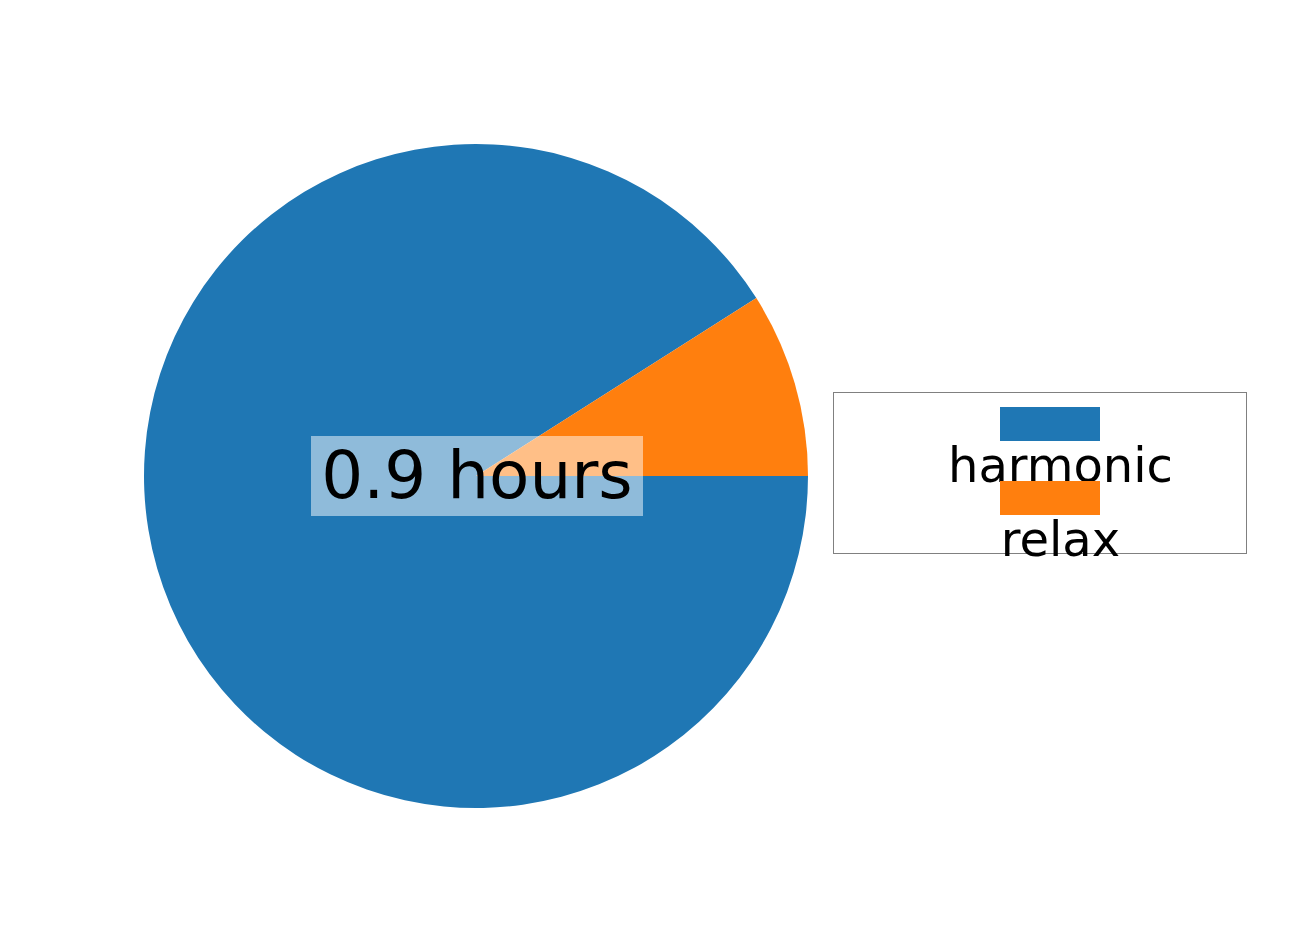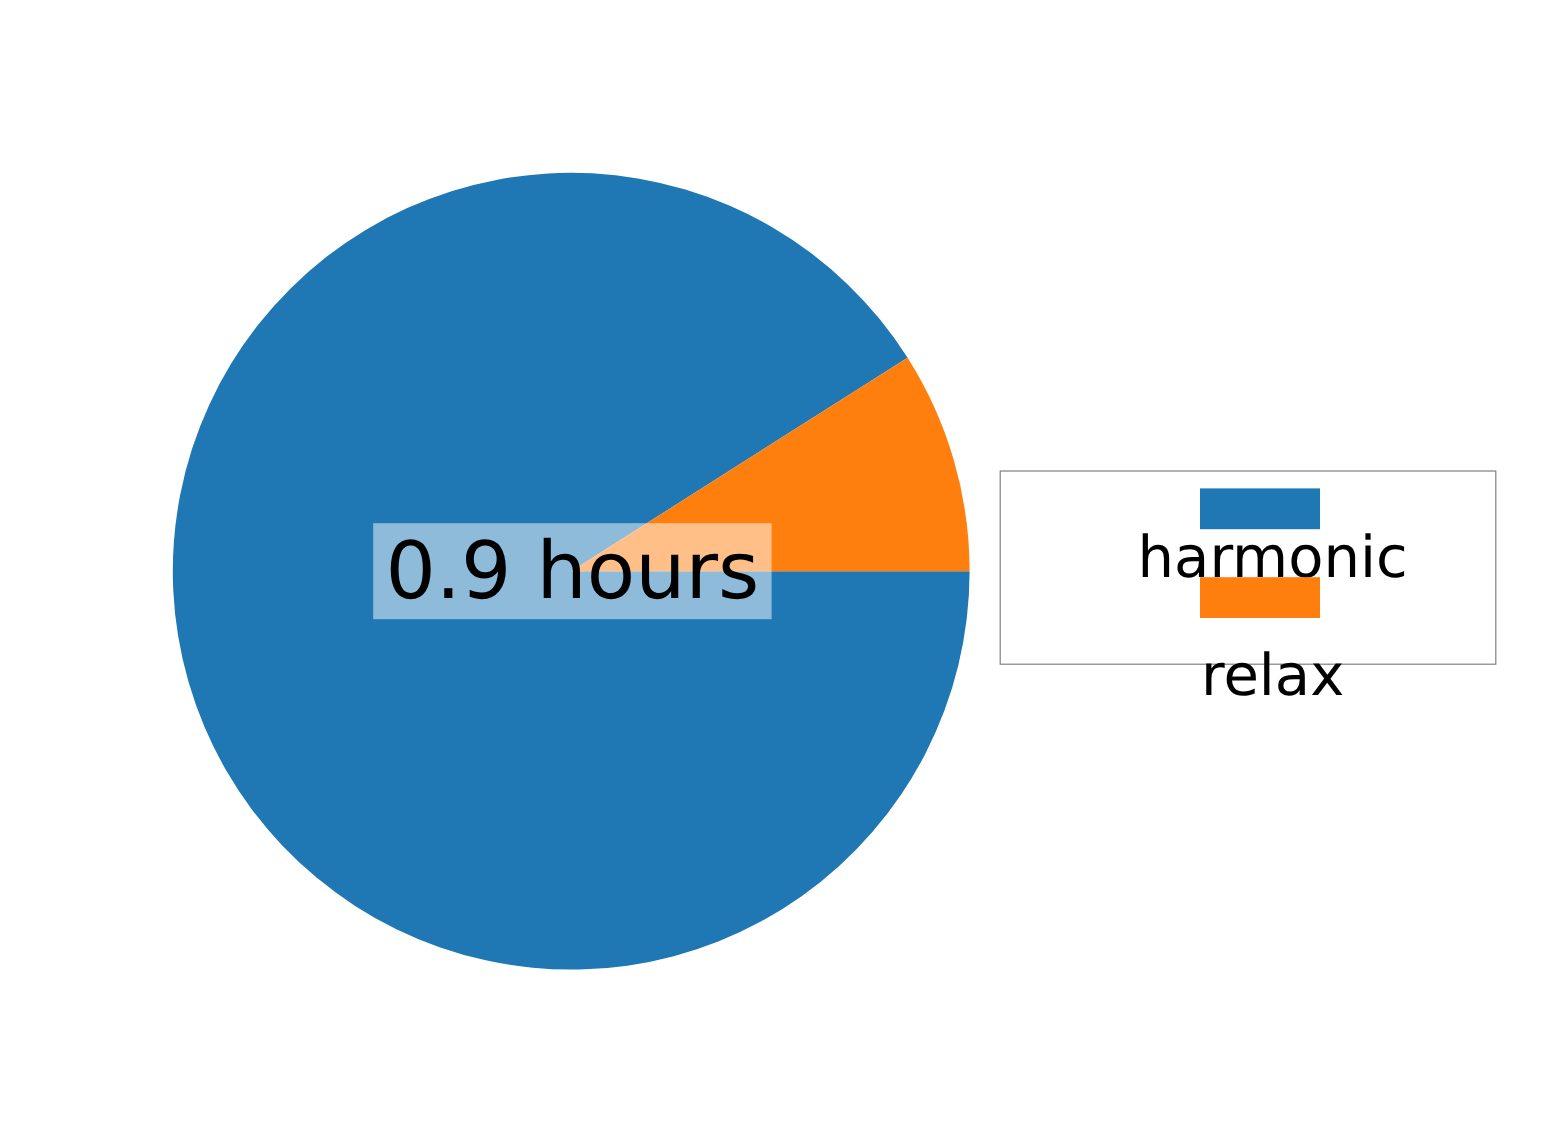--- a/index.html
+++ b/index.html
@@ -74,21 +74,21 @@
   .legend-row {
     position: absolute;
     left: 0;
     width: 100%;
     height: 60px;
     display: flex;
     align-items: center;
     flex-direction: column;
   }
   .legend-row.row-0 { top: 14px; }
-  .legend-row.row-1 { top: 88px; gap: 24px; }
+  .legend-row.row-1 { top: 88px; }
 
   .legend-swatch {
     width: 100px;
     height: 34px;
     margin-left: 20px;
     flex: 0 0 auto;
   }
   .legend-label {
     margin-left: 41px;
     font-family: "DejaVu Sans", sans-serif;

